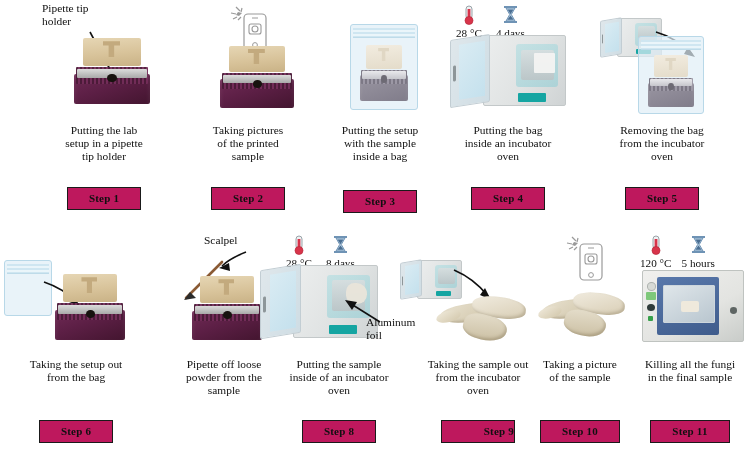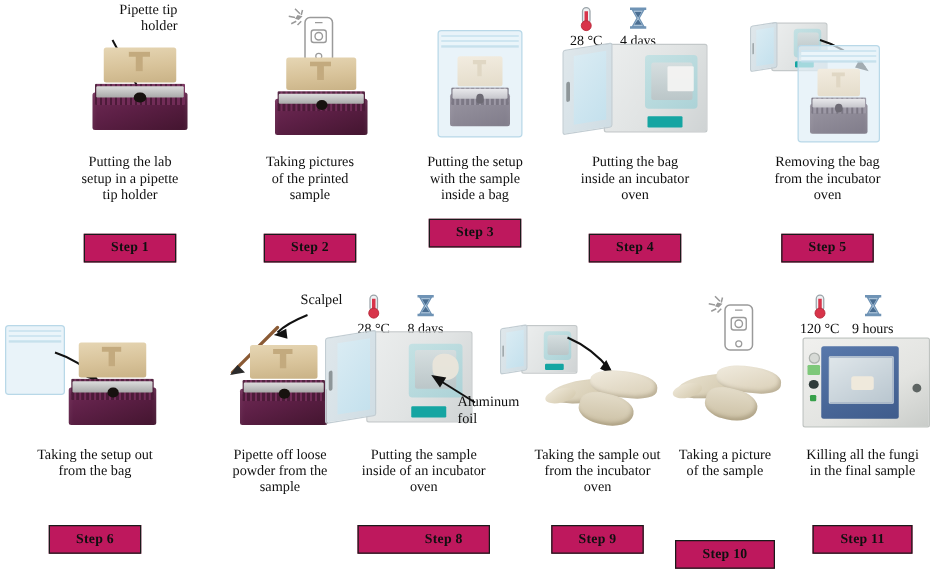--- a/index.html
+++ b/index.html
@@ -20,21 +20,21 @@
   }
   .boxwrap{position:absolute;left:0;width:100%;display:flex;justify-content:center;}
   .stepbox{
     border:1.3px solid #1a1a1a;background:#be185d;
     font-weight:bold;font-size:11px;letter-spacing:.2px;
     padding:4px 0 5px 0;text-align:center;
     font-family:"Liberation Serif","DejaVu Serif",serif;
   }
 
   
-  .annot{position:absolute;font-size:11.4px;line-height:12.6px;text-align:right;white-space:pre-line;}
+  .annot{position:absolute;font-size:11.4px;line-height:12.6px;text-align:left;white-space:pre-line;}
   .leader{position:absolute;overflow:visible;}
 
   
   .conds{position:absolute;display:flex;gap:14px;align-items:flex-end;}
   .cond{display:flex;flex-direction:column;align-items:center;}
   .cond .cval{font-size:11.2px;margin-top:1px;}
 
   
   .setup{position:absolute;}
   .setup .holder{position:absolute;left:0;bottom:0;width:100%;height:46%;
@@ -199,21 +199,21 @@
           <div class="blob"></div>
           <div class="block">
             <div class="tslot"></div>
           </div>
         </div>
       </div>
     </div>
     <div class="caption">Putting the setup
 with the sample
 inside a bag</div>
-    <div class="boxwrap" style="top:175px;">
+    <div class="boxwrap" style="top:190px;">
       <div class="stepbox" style="width:72px;">Step 3</div>
     </div>
   </div>
 
   <div class="step" style="left:428px;width:160px;">
     <div class="art" style="height:124px;">
       <div class="conds" style="left:28px;top:4px;">
         <div class="cond">
           <svg width="18" height="22">
             <rect x="6" y="2" width="6" height="13" rx="3" fill="#eef1f3" stroke="#9aa3a8" stroke-width="1"></rect>
@@ -383,21 +383,21 @@
         <path d="M54 30 L22 10" stroke="#111" stroke-width="1.6" fill="none"></path>
         <polygon points="19,8 31,10 26,18" fill="#111"></polygon>
       </svg>
       <div class="annot" style="left:112px;top:84px;width:58px;text-align:left;">Aluminum
 foil</div>
     </div>
     <div class="caption">Putting the sample
 inside of an incubator
 oven</div>
     <div class="boxwrap" style="top:188px;">
-      <div class="stepbox" style="width:72px;padding-left:32px;">Step 8</div>
+      <div class="stepbox" style="width:72px;">Step 8</div>
     </div>
   </div>
 
   <div class="step" style="left:392px;width:172px;">
     <div class="art" style="height:126px;">
       <div class="oven" style="left:8px;top:26px;width:62px;height:42px;">
         <div class="body">
           <div class="cav"></div>
           <div class="cav2"></div>
           <div class="panel"></div>
@@ -415,21 +415,21 @@
         <div class="m1"></div>
         <div class="m2"></div>
         <div class="m3"></div>
         <div class="m4"></div>
       </div>
     </div>
     <div class="caption">Taking the sample out
 from the incubator
 oven</div>
     <div class="boxwrap" style="top:188px;">
-      <div class="stepbox" style="width:72px;">Step 9</div>
+      <div class="stepbox" style="width:72px;text-align:right;">Step 9</div>
     </div>
   </div>
 
   <div class="step" style="left:522px;width:116px;">
     <div class="art" style="height:126px;">
       <svg class="phone" style="left:44px;top:4px;" width="44" height="48">
         <rect x="14" y="8" width="22" height="36" rx="4" fill="#fff" stroke="#9a9a9a" stroke-width="1.2"></rect>
         <rect x="19" y="18" width="12" height="10" rx="2" fill="none" stroke="#9a9a9a" stroke-width="1.1"></rect>
         <circle cx="25" cy="23" r="3" fill="none" stroke="#9a9a9a" stroke-width="1.1"></circle>
         <line x1="22" y1="12" x2="28" y2="12" stroke="#9a9a9a" stroke-width="1"></line>
@@ -442,21 +442,21 @@
       <div class="myc" style="left:14px;top:56px;width:92px;height:52px;">
         <div class="m1"></div>
         <div class="m2"></div>
         <div class="m3"></div>
         <div class="m4"></div>
       </div>
     </div>
     <div class="caption">Taking a picture
 of the sample</div>
     <div class="boxwrap" style="top:188px;">
-      <div class="stepbox" style="width:78px;margin-top:12px;">Step 10</div>
+      <div class="stepbox" style="width:78px;">Step 10</div>
     </div>
   </div>
 
   <div class="step" style="left:634px;width:112px;">
     <div class="art" style="height:126px;">
       <div class="conds" style="left:6px;top:2px;gap:10px;">
         <div class="cond">
           <svg width="18" height="22">
             <rect x="6" y="2" width="6" height="13" rx="3" fill="#eef1f3" stroke="#9aa3a8" stroke-width="1"></rect>
             <rect x="7.6" y="5" width="2.8" height="10" fill="#d8344a"></rect>
@@ -465,21 +465,21 @@
           <div class="cval">120 °C</div>
         </div>
         <div class="cond">
           <svg width="18" height="22">
             <rect x="3" y="2" width="13" height="2" fill="#6f93b5"></rect>
             <rect x="3" y="17" width="13" height="2" fill="#6f93b5"></rect>
             <path d="M5 4 L14 4 L10.3 10.5 L14 17 L5 17 L8.7 10.5 Z" fill="#bcd2e4" stroke="#6f93b5" stroke-width="1"></path>
             <path d="M6.6 5.4 L12.4 5.4 L9.5 10.2 Z" fill="#4a6e92"></path>
             <path d="M9.5 11.4 L12.6 15.7 L6.4 15.7 Z" fill="#4a6e92"></path>
           </svg>
-          <div class="cval">9 hours</div>
+          <div class="cval">5 hours</div>
         </div>
       </div>
       <div class="vac" style="left:8px;top:38px;width:100px;height:70px;">
         <div class="case">
           <div class="ctrl">
             <div class="knob2"></div>
             <div class="disp"></div>
             <div class="knob"></div>
             <div class="led"></div>
           </div>

